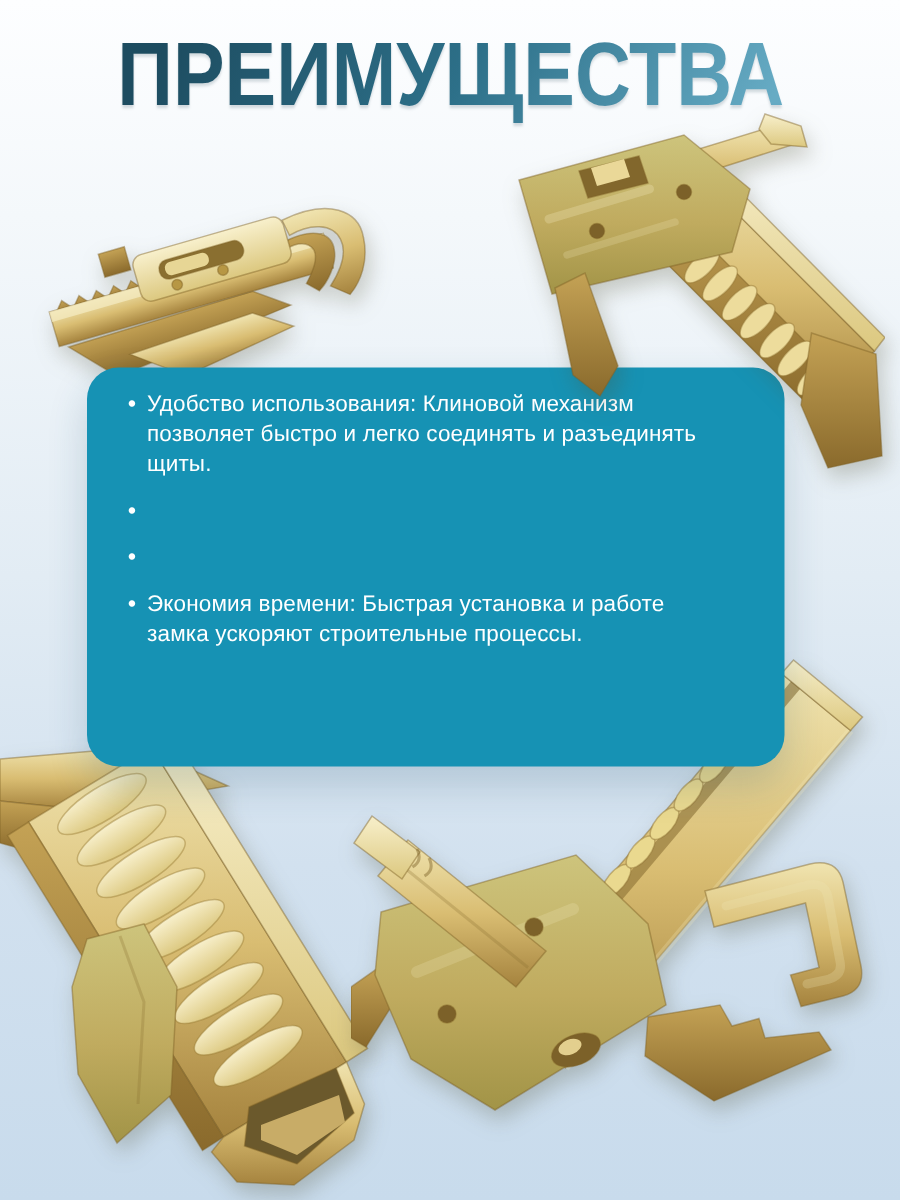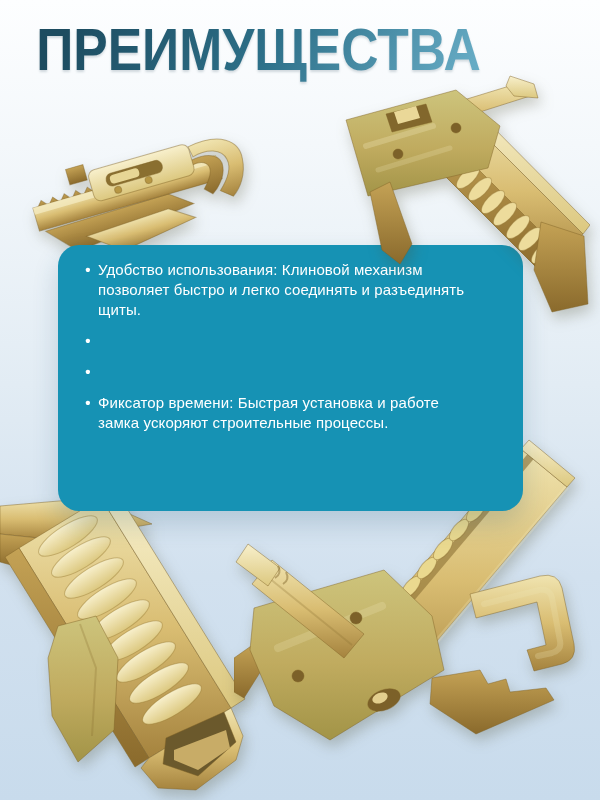--- a/index.html
+++ b/index.html
@@ -13,21 +13,21 @@
     --card-text:#ffffff;
   }
   *{margin:0;padding:0;box-sizing:border-box;}
   html,body{width:600px;height:800px;}
   body{font-family:"Liberation Sans","DejaVu Sans",sans-serif;}
   .poster{
     position:relative;width:600px;height:800px;overflow:hidden;
     background:linear-gradient(180deg,var(--page-bg-top) 0%,#f4f8fb 18%,var(--page-bg-mid) 48%,#d2e1ef 72%,var(--page-bg-bottom) 100%);
   }
   .title{
-    position:absolute;top:16px;left:0;width:600px;
+    position:absolute;top:16px;left:0;width:600px;text-align:center;
     font-size:60px;line-height:68px;font-weight:800;letter-spacing:0px;
     white-space:nowrap;z-index:2;
   }
   .title .grad{
     display:inline-block;transform:scaleX(.86);transform-origin:50% 50%;
     background:linear-gradient(125deg,var(--title-dark) 8%,var(--title-mid) 52%,var(--title-light) 96%);
     -webkit-background-clip:text;background-clip:text;color:transparent;
     filter:drop-shadow(0 2px 1px rgba(25,60,80,.18));
   }
   .photo{position:absolute;z-index:1;filter:drop-shadow(3px 7px 7px rgba(80,80,50,.28));}
@@ -129,21 +129,21 @@
         <p><span class="lead">Удобство использования:</span><span> Клиновой механизм позволяет быстро и легко соединять и разъединять щиты.</span></p>
       </li>
       <li>
         <span class="bullet">•</span>
       </li>
       <li>
         <span class="bullet">•</span>
       </li>
       <li>
         <span class="bullet">•</span>
-        <p><span class="lead">Фиксатор времени:</span><span> Быстрая установка и работе замка ускоряют строительные процессы.</span></p>
+        <p><span class="lead">Экономия времени:</span><span> Быстрая установка и работе замка ускоряют строительные процессы.</span></p>
       </li>
     </ul>
   </section>
 
   <svg class="photo" style="left:0;top:498px" width="256" height="300" viewBox="0 0 256 300">
     <g stroke="#7e6226" stroke-width="1" stroke-opacity=".45">
       <polygon points="0,8 94,0 152,26 58,42 0,36" fill="url(#gBrass)"></polygon>
       <polygon points="0,36 58,42 112,60 22,70 0,64" fill="url(#gBrassD)"></polygon>
       <rect x="88" y="4" width="22" height="14" transform="rotate(12 99 11)" fill="url(#gBrassD)"></rect>
       <polygon points="101,0 231,210 149,260 19,50" fill="url(#gBrass)"></polygon>

